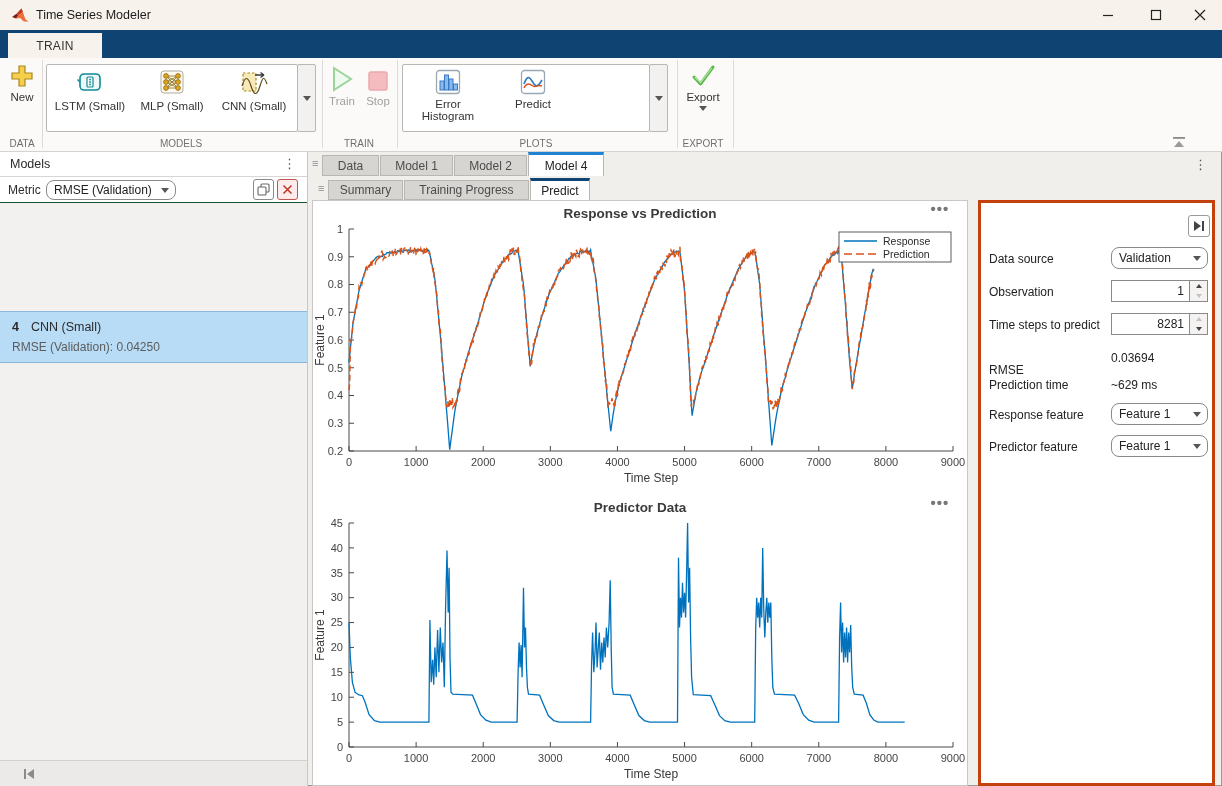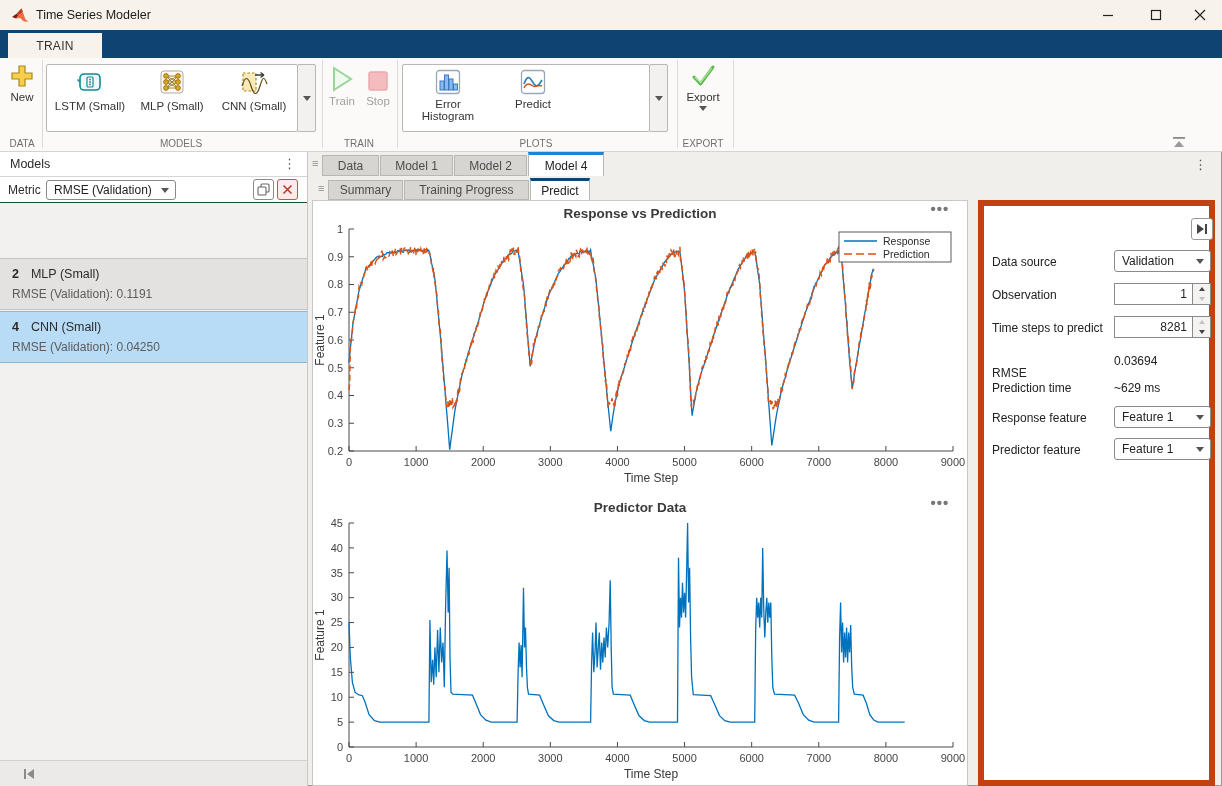--- a/index.html
+++ b/index.html
@@ -32,21 +32,21 @@
   .gal-item .lbl { font-size:11.5px; color:#333; margin-top:4px; white-space:nowrap; }
   .caret-down { width:0; height:0; border-left:4px solid transparent; border-right:4px solid transparent; border-top:5px solid #555; }
   .ribbon-collapse { position:absolute; left:1168px; top:78px; width:22px; height:14px; display:flex; flex-direction:column; align-items:center; }
 
   
   .left-panel { position:absolute; left:0; top:152px; width:308px; height:634px; background:#f2f1ef; border-right:1px solid #c9c7c4; }
   .lp-header { position:absolute; left:0; top:0; width:307px; height:25px; background:#ffffff; border-bottom:1px solid #d8d6d3; }
   .lp-header .t { position:absolute; left:10px; top:5px; font-size:12.5px; color:#2b2b2b; }
   .lp-metric { position:absolute; left:0; top:25px; width:307px; height:26px; background:#ffffff; border-bottom:1px solid #14532d; }
   .lp-metric .t { position:absolute; left:8px; top:6px; font-size:12px; color:#2b2b2b; }
-  .dropdown { background:#fff; border:1px solid #8a8a8a; border-radius:3px; display:flex; align-items:center; font-size:12px; color:#222; }
+  .dropdown { background:#fff; border:1px solid #8a8a8a; border-radius:8px; display:flex; align-items:center; font-size:12px; color:#222; }
   .dropdown .val { flex:1; padding-left:7px; white-space:nowrap; overflow:hidden; }
   .dropdown .caret-down { margin-right:6px; }
   .sq-btn { position:absolute; width:21px; height:21px; border:1px solid #8a8a8a; border-radius:3px; background:#fff;
        display:flex; align-items:center; justify-content:center; }
   .sq-btn.red { border-color:#c0544e; background:#fdeceb; }
   .model-card { position:absolute; left:0; width:307px; height:52px; background:#e3e2e0; border-top:1px solid #c6c4c2; border-bottom:1px solid #c6c4c2; }
   .model-card.selected { background:#b9dcf6; border-color:#8ab8dd; }
   .model-card .l1 { position:absolute; left:12px; top:8px; font-size:12.5px; color:#2b2b2b; }
   .model-card .l1 b { margin-right:12px; }
   .model-card .l2 { position:absolute; left:12px; top:28px; font-size:12px; color:#5c5c5c; }
@@ -63,21 +63,21 @@
   .sub-tab { position:absolute; height:20px; top:180px; background:#d7d5d2; border:1px solid #b9b7b4;
       display:flex; align-items:center; justify-content:center; font-size:12px; color:#4c4c4c; }
   .sub-tab.active { top:178px; height:22px; background:#ffffff; border-top:3px solid #0e4372; border-bottom:none; color:#222; }
 
   
   .chart-panel { position:absolute; left:312px; top:200px; width:656px; height:586px; background:#ffffff; border:1px solid #c9c7c4; }
   .chart-title { position:absolute; width:100%; text-align:center; font-size:13.5px; font-weight:bold; color:#3a3a3a; }
   .chart-menu { position:absolute; width:26px; height:14px; text-align:center; }
 
   
-  .right-panel { position:absolute; left:978px; top:200px; width:237px; height:586px; background:#ffffff; border:6px solid #c2410c; }
+  .right-panel { position:absolute; left:978px; top:200px; width:237px; height:586px; background:#ffffff; border:3px solid #c2410c; }
   .rp-row-label { position:absolute; left:8px; font-size:12px; color:#222; }
   .rp-val { position:absolute; font-size:12px; color:#222; }
   .rp-dd { position:absolute; left:130px; width:97px; height:22px;align-items:center; }
   .num-field { position:absolute; left:130px; width:79px; height:22px; border:1px solid #8a8a8a; background:#fff;
       font-size:12px; color:#222; display:flex; align-items:center; justify-content:flex-end; padding-right:5px; }
   .spin-col { position:absolute; left:209px; width:18px; height:22px; border:1px solid #8a8a8a; border-left:none; background:#f4f3f1;
       display:flex; flex-direction:column; }
   .spin-btn { flex:1; display:flex; align-items:center; justify-content:center; }
   .spin-btn .c-up { width:0;height:0;border-left:3.5px solid transparent;border-right:3.5px solid transparent;border-bottom:4.5px solid #444; }
   .spin-btn .c-dn { width:0;height:0;border-left:3.5px solid transparent;border-right:3.5px solid transparent;border-top:4.5px solid #444; }
@@ -279,24 +279,20 @@
         <rect x="2" y="5" width="8" height="8" rx="1" fill="#fff" stroke="#666" stroke-width="1.1"></rect>
       </svg>
     </div>
     <div class="sq-btn red" style="left:277px; top:2px;">
       <svg width="11" height="11" viewBox="0 0 11 11">
           <path d="M1.5 1.5 L9.5 9.5 M9.5 1.5 L1.5 9.5" stroke="#c0392b" stroke-width="1.6"></path>
         </svg>
     </div>
   </div>
 
-  <div class="model-card" style="top:106px;">
-    <span class="l1"><b>2</b><span>MLP (Small)</span></span>
-    <span class="l2">RMSE (Validation): 0.1191</span>
-  </div>
   <div class="model-card selected" style="top:159px;">
     <span class="l1"><b>4</b><span>CNN (Small)</span></span>
     <span class="l2">RMSE (Validation): 0.04250</span>
   </div>
 
   <div class="lp-footer">
     <span class="abs" style="left:22px; top:6px;">
       <svg width="14" height="14" viewBox="0 0 14 14">
         <rect x="2" y="2" width="2" height="10" fill="#8a8a8a"></rect>
         <polygon points="12,2 5,7 12,12" fill="#8a8a8a"></polygon>

